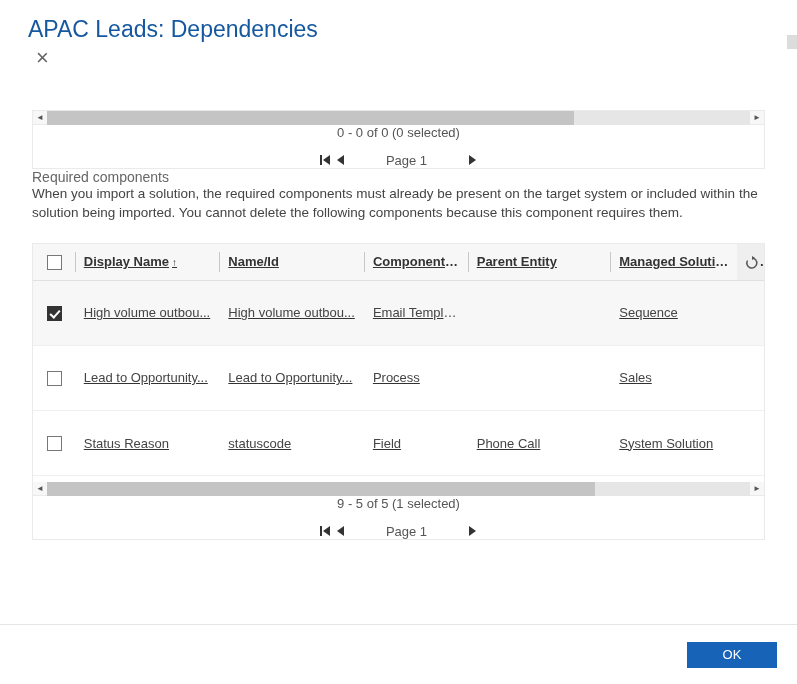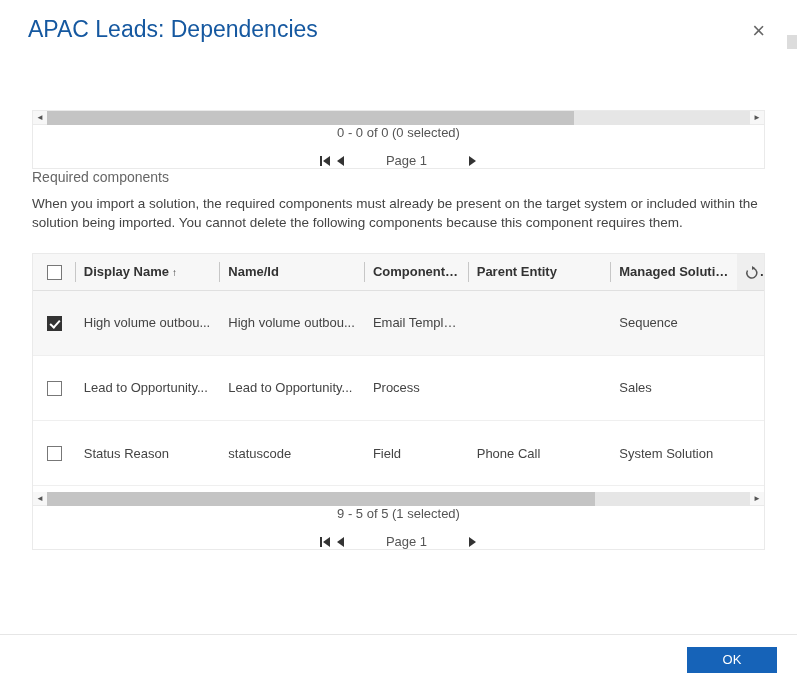--- a/index.html
+++ b/index.html
@@ -13,22 +13,22 @@
     overflow: hidden;
     position: relative;
   }
   .dialog {
     width: 797px; height: 684px;
     position: relative;
   }
   .header {
     padding: 16px 24px 0 28px;
     display: flex;
-    justify-content: space-between;
     align-items: flex-start;
+    flex-direction: column;
   }
   .title {
     font-size: 23px;
     font-weight: 400;
     color: #1558a0;
     margin: 0;
   }
   .close {
     font-size: 22px;
     color: #666;
@@ -94,48 +94,48 @@
     display: flex;
     align-items: center;
     justify-content: space-between;
     padding: 0 16px;
     color: #555;
     font-size: 13px;
     flex-direction: column;
   }
   .pager-right {
     display: flex;
-    align-items: center;
+    align-items: flex-start;
     gap: 39px;
   }
   .pager-icons {
     display: flex; gap: 2px; align-items:center;
   }
   .pager-icons span {
     color: #333; font-size: 13px; cursor: pointer;
   }
   .pager-icons svg { display:block; }
   .section-head {
     color: #666;
     font-size: 14px;
   }
   .section-desc {
-    margin-top: 10px;
     color: #444;
     font-size: 13.5px;
     line-height: 1.4;
   }
   .panel2 {
     border: 1px solid #eaeaea;
     margin-top: 20px;
   }
   table {
     width: 100%;
     border-collapse: collapse;
     table-layout: fixed;
+    text-decoration: underline;
   }
   thead th {
     background: #f7f7f7;
     text-align: left;
     font-weight: 600;
     font-size: 13px;
     color: #333;
     padding: 10px 8px;
     border-bottom: 1px solid #e0e0e0;
     position: relative;
@@ -181,21 +181,21 @@
     border: solid #fff;
     border-width: 0 2px 2px 0;
     transform: rotate(42deg);
   }
   .sort-arrow { font-size: 10px; margin-left: 3px; }
   .refresh-col { width: 26px; text-align:center; background:#efefef; }
   .refresh-col svg { display:inline-block; vertical-align:middle;}
   .footer {
     position: absolute;
     bottom: 0; left: 0; right: 0;
-    height: 50px;
+    height: 60px;
     border-top: 1px solid #e6e6e6;
     display: flex;
     justify-content: flex-end;
     align-items: center;
     padding: 0 20px;
     background:#fff;
   }
   .ok-btn {
     background: #1663b8;
     color: #fff;

